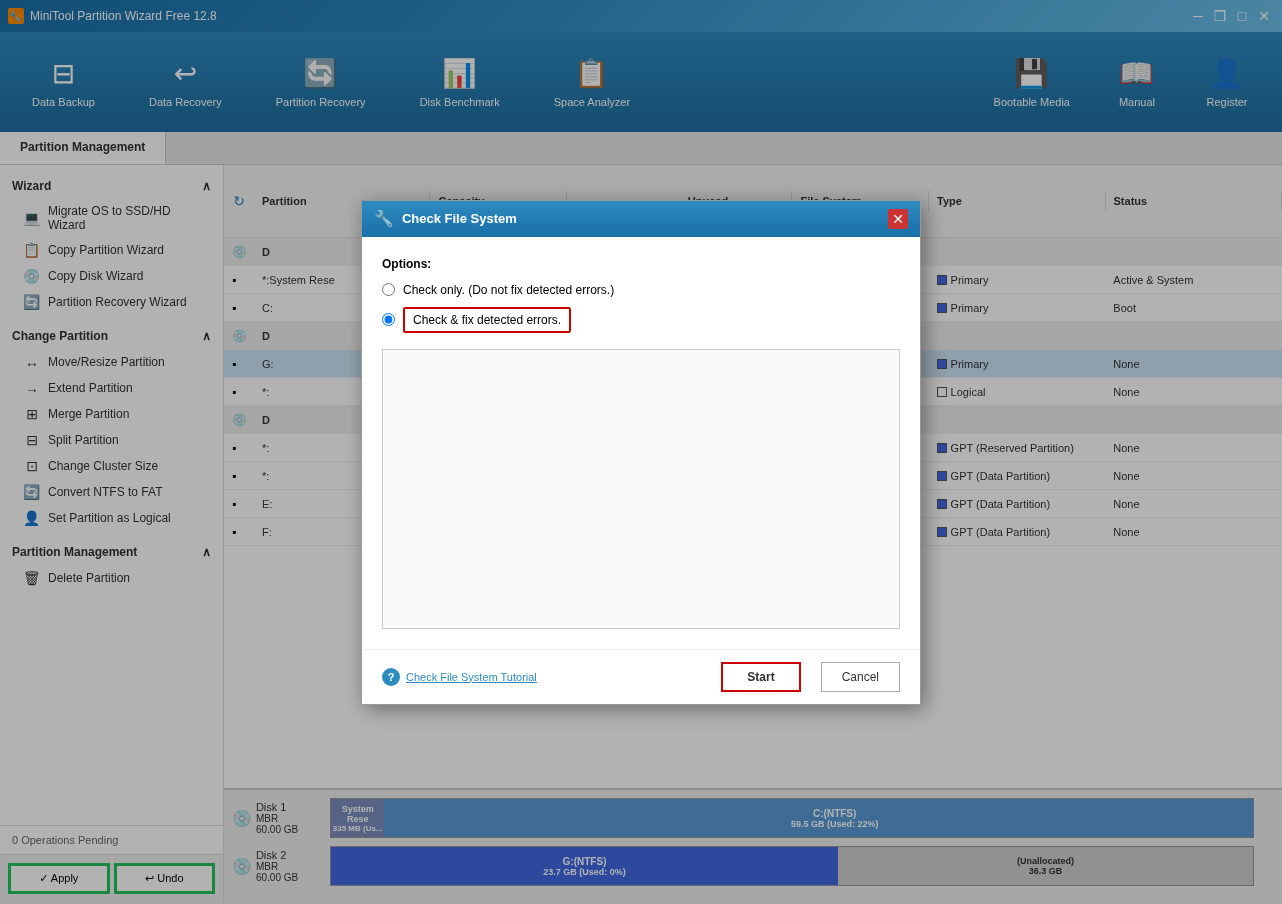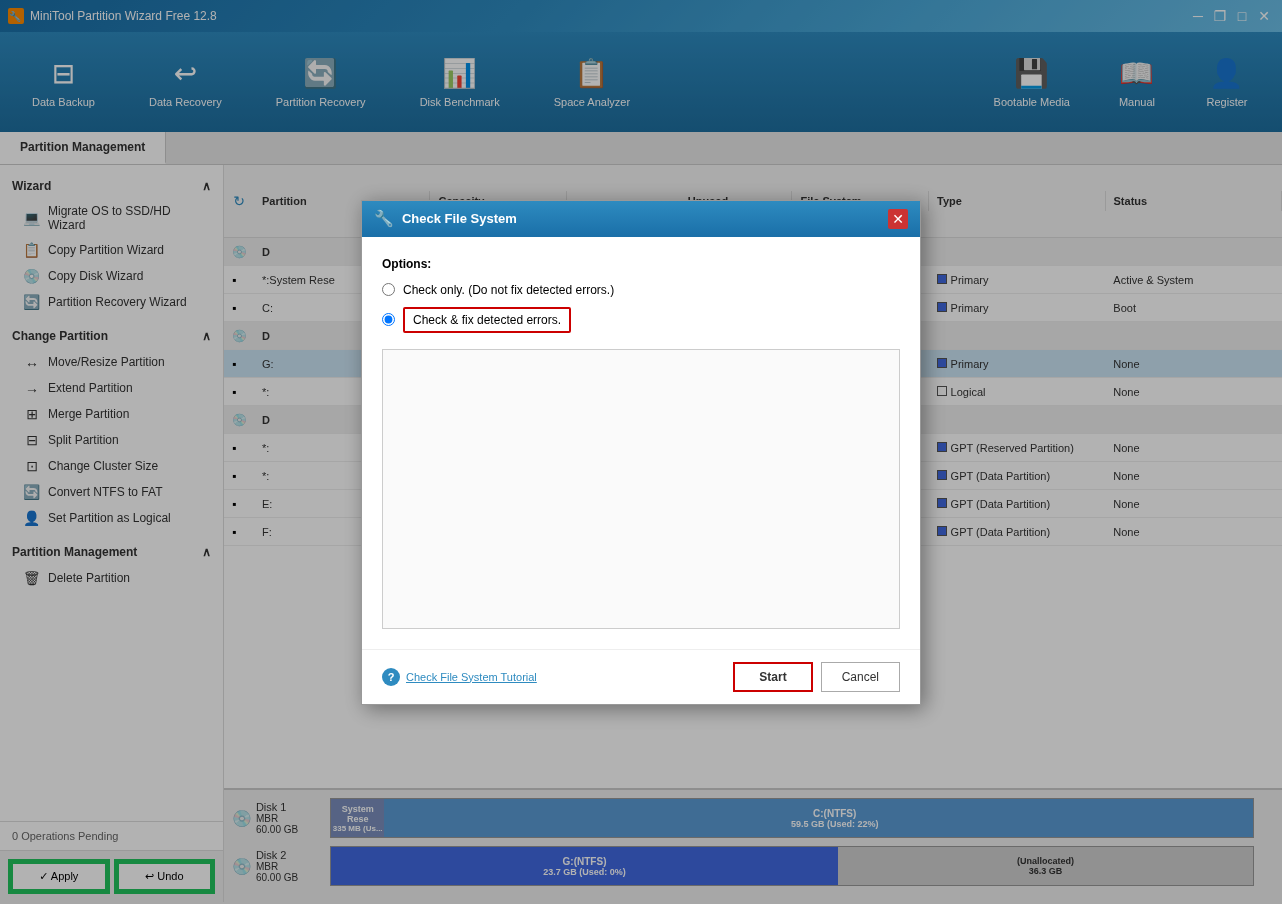--- a/index.html
+++ b/index.html
@@ -107,21 +107,21 @@
     .sidebar-buttons {
       display: flex;
       gap: 4px;
       padding: 8px;
       background: #f0f0f0;
       border-top: 1px solid #ddd;
     }
     .sidebar-btn {
       flex: 1;
       padding: 6px;
-      border: 5px solid #22c55e;
+      border: 3px solid #22c55e;
       background: white;
       cursor: pointer;
       font-size: 11px;
       display: flex;
       align-items: center;
       justify-content: center;
       gap: 4px;
     }
 
     
@@ -173,21 +173,21 @@
       min-height: 28px;
     }
     .table-row.selected { background: #cce5f5; }
     .table-row.disk-header { background: #f0f0f0; font-weight: bold; }
     .td { padding: 3px 8px; font-size: 11px; color: #333; }
     .td.partition-col { flex: 2; }
     .td.capacity-col { flex: 1.5; }
     .td.used-col { flex: 1.2; }
     .td.unused-col { flex: 1.2; }
     .td.filesystem-col { flex: 1.5; }
-    .td.type-col { flex: 2; display: flex; gap: 4px; }
+    .td.type-col { flex: 2; display: flex; align-items: center; gap: 4px; }
     .td.status-col { flex: 2; }
     .type-square { width: 10px; height: 10px; border: 1px solid #555; display: inline-block; flex-shrink: 0; }
     .type-square.blue { background: #4169e1; }
     .type-square.white { background: white; }
 
     
     .disk-map {
       background: #f0f0f0;
       border-top: 2px solid #ccc;
       padding: 8px;
@@ -291,21 +291,21 @@
     .help-icon {
       width: 18px; height: 18px;
       background: #2e8bc0;
       color: white;
       border-radius: 50%;
       display: flex; align-items: center; justify-content: center;
       font-size: 11px; font-weight: bold;
       flex-shrink: 0;
     }
     .help-link { color: #2e8bc0; text-decoration: underline; font-size: 11px; cursor: pointer; }
-    .modal-footer-buttons { margin-left: auto; display: flex; gap: 8px; }
+    .modal-footer-buttons { margin-left: auto; display: flex; gap: 20px; }
     .btn-start {
       padding: 6px 24px;
       background: white;
       border: 2px solid #cc0000;
       color: #333;
       font-size: 12px;
       cursor: pointer;
       font-weight: bold;
     }
     .btn-cancel {

